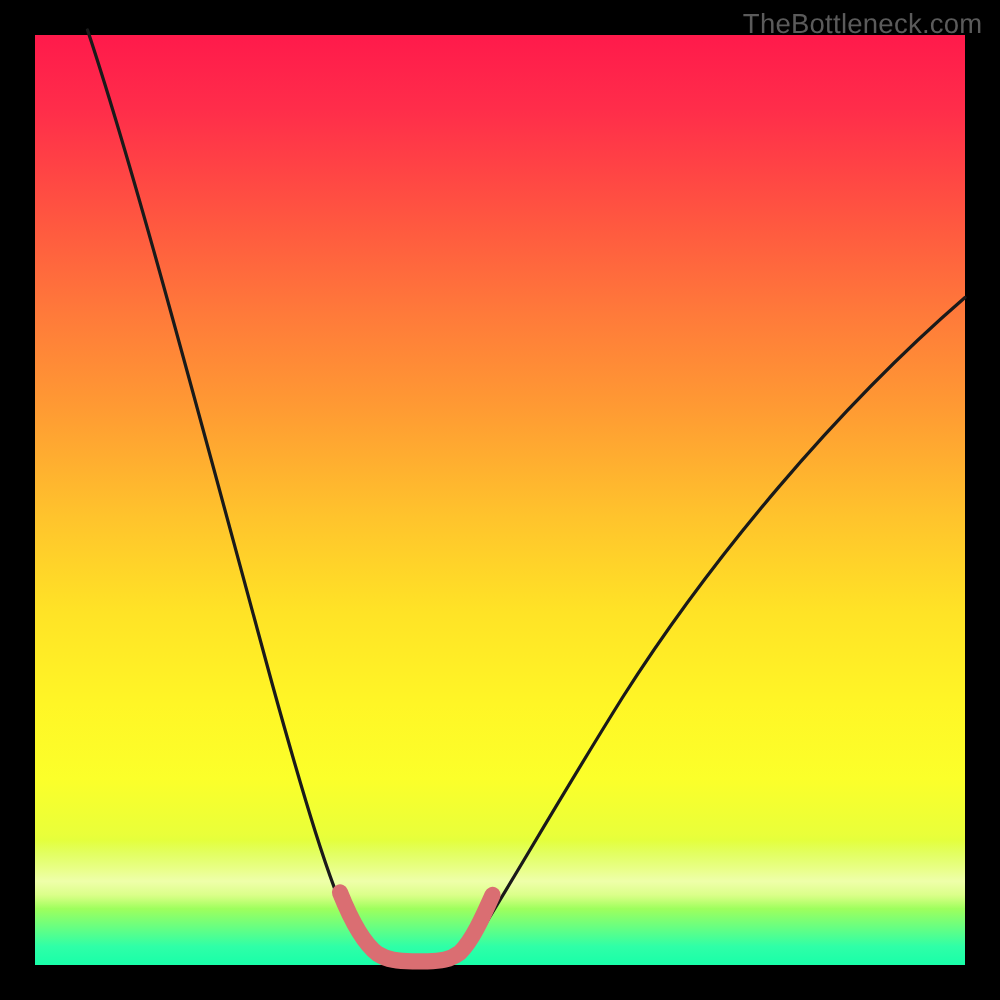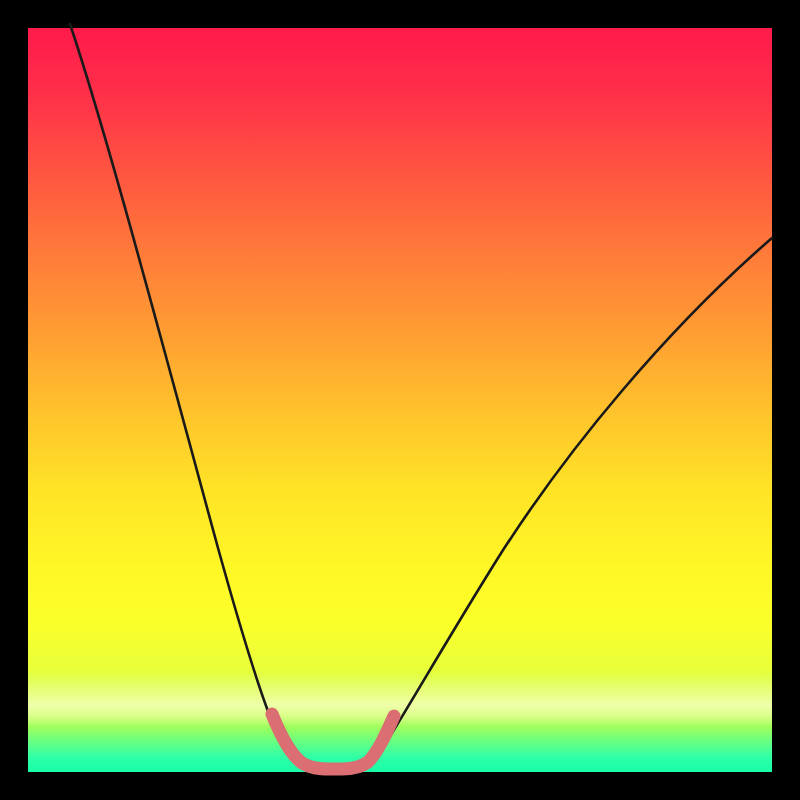--- a/index.html
+++ b/index.html
@@ -74,20 +74,21 @@
     height: 744px;
     z-index: 20;
     overflow: visible;
   }
 </style>
 </head>
 <body>
 
 <div class="frame">
 
+  <div class="watermark">TheBottleneck.com</div>
 
   <div class="plot">
     <div class="bright-band"></div>
 
     <svg class="curve-svg" viewBox="0 0 744 744" preserveAspectRatio="none">
       <path d="M 42 -4
                C 80 110, 130 300, 190 520
                C 215 610, 236 680, 252 712
                C 262 730, 272 738, 286 740" fill="none" stroke="#1a1a1a" stroke-width="2.6" stroke-linecap="round"></path>
       <path d="M 324 740

